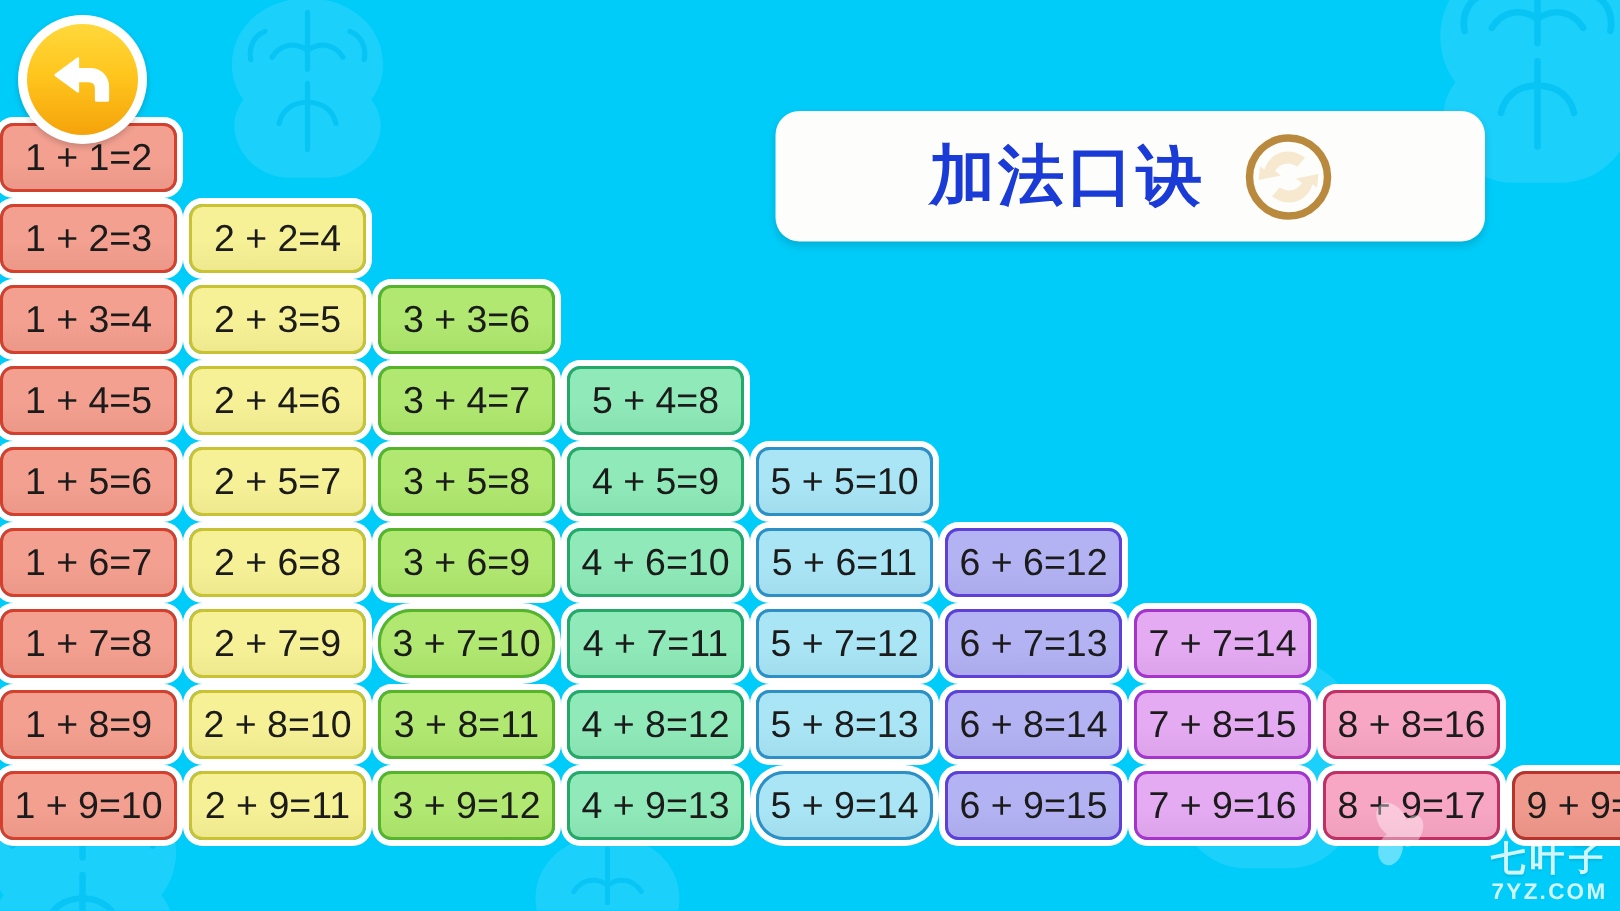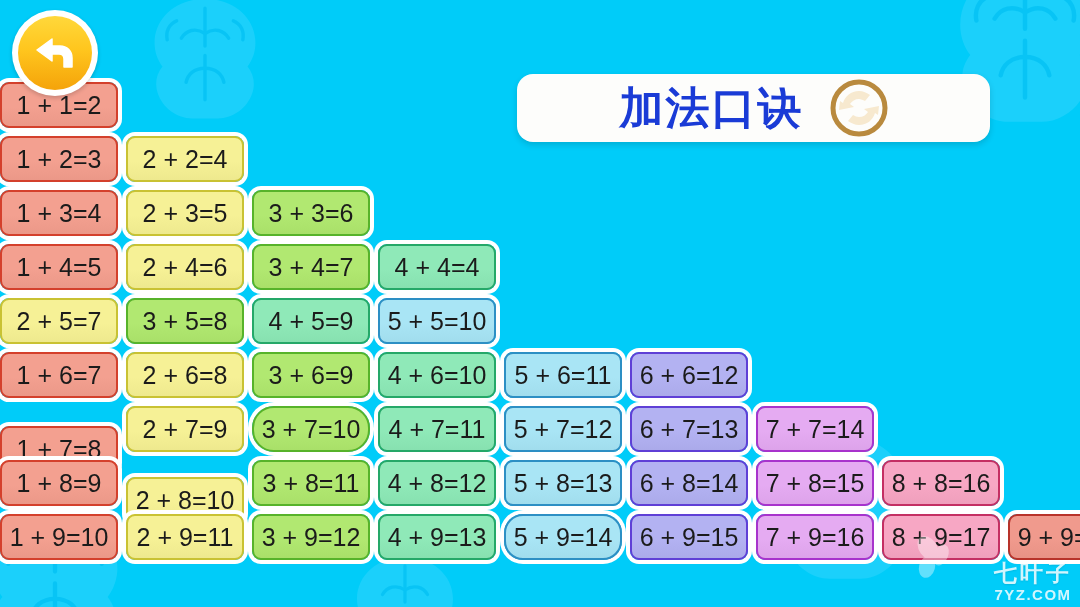--- a/index.html
+++ b/index.html
@@ -25,21 +25,21 @@
   }
   #back-button .inner {
     width:74px; height:74px; border-radius:50%;
     background:linear-gradient(180deg,#ffd83b 0%,#ffc61e 45%,#f5a30a 100%);
     display:flex; align-items:center; justify-content:center;
   }
   #back-button svg { display:block; }
 
   
   #title-bar {
-    position:absolute; left:517px; top:74px; width:473px; height:68px;
+    position:absolute; left:517px; top:74px; width:473px; height:87px;
     background:#fdfdfb; border-radius:16px; z-index:30;
     display:flex; align-items:center; justify-content:center;
     gap:26px;
     box-shadow:0 3px 6px rgba(0,0,0,.14);
   }
   #title-text {
     font-family:"DejaVu Sans","Liberation Sans",sans-serif;
     font-size:44px; font-weight:bold; color:#1a3bd6;
     letter-spacing:2px; line-height:1;
   }
@@ -192,24 +192,27 @@
       <div class="tile" style="background: linear-gradient(rgb(243, 160, 144) 0%, rgb(243, 160, 144) 55%, rgb(235, 152, 136) 100%); border-color: rgb(212, 64, 44);">
         <span class="lbl">1 + 4=5</span>
       </div>
       <div class="tile" style="background: linear-gradient(rgb(246, 241, 150) 0%, rgb(246, 241, 150) 55%, rgb(238, 233, 142) 100%); border-color: rgb(201, 194, 51);">
         <span class="lbl">2 + 4=6</span>
       </div>
       <div class="tile" style="background: linear-gradient(rgb(177, 232, 113) 0%, rgb(177, 232, 113) 55%, rgb(169, 224, 105) 100%); border-color: rgb(87, 179, 42);">
         <span class="lbl">3 + 4=7</span>
       </div>
       <div class="tile" style="background: linear-gradient(rgb(143, 233, 184) 0%, rgb(143, 233, 184) 55%, rgb(135, 225, 176) 100%); border-color: rgb(37, 168, 104);">
-        <span class="lbl">4 + 4=4</span>
-      </div>
-    </div>
-    <div class="grid-row">
+        <span class="lbl">5 + 4=8</span>
+      </div>
+    </div>
+    <div class="grid-row">
+      <div class="tile" style="background: linear-gradient(rgb(243, 160, 144) 0%, rgb(243, 160, 144) 55%, rgb(235, 152, 136) 100%); border-color: rgb(212, 64, 44);">
+        <span class="lbl">1 + 5=6</span>
+      </div>
       <div class="tile" style="background: linear-gradient(rgb(246, 241, 150) 0%, rgb(246, 241, 150) 55%, rgb(238, 233, 142) 100%); border-color: rgb(201, 194, 51);">
         <span class="lbl">2 + 5=7</span>
       </div>
       <div class="tile" style="background: linear-gradient(rgb(177, 232, 113) 0%, rgb(177, 232, 113) 55%, rgb(169, 224, 105) 100%); border-color: rgb(87, 179, 42);">
         <span class="lbl">3 + 5=8</span>
       </div>
       <div class="tile" style="background: linear-gradient(rgb(143, 233, 184) 0%, rgb(143, 233, 184) 55%, rgb(135, 225, 176) 100%); border-color: rgb(37, 168, 104);">
         <span class="lbl">4 + 5=9</span>
       </div>
       <div class="tile" style="background: linear-gradient(rgb(169, 229, 245) 0%, rgb(169, 229, 245) 55%, rgb(161, 221, 237) 100%); border-color: rgb(45, 143, 196);">
@@ -230,21 +233,21 @@
         <span class="lbl">4 + 6=10</span>
       </div>
       <div class="tile" style="background: linear-gradient(rgb(169, 229, 245) 0%, rgb(169, 229, 245) 55%, rgb(161, 221, 237) 100%); border-color: rgb(45, 143, 196);">
         <span class="lbl">5 + 6=11</span>
       </div>
       <div class="tile" style="background: linear-gradient(rgb(179, 178, 242) 0%, rgb(179, 178, 242) 55%, rgb(171, 170, 234) 100%); border-color: rgb(95, 63, 214);">
         <span class="lbl">6 + 6=12</span>
       </div>
     </div>
     <div class="grid-row">
-      <div class="tile" style="background: linear-gradient(rgb(243, 160, 144) 0%, rgb(243, 160, 144) 55%, rgb(235, 152, 136) 100%); border-color: rgb(212, 64, 44); margin-top: 20px;">
+      <div class="tile" style="background: linear-gradient(rgb(243, 160, 144) 0%, rgb(243, 160, 144) 55%, rgb(235, 152, 136) 100%); border-color: rgb(212, 64, 44);">
         <span class="lbl">1 + 7=8</span>
       </div>
       <div class="tile" style="background: linear-gradient(rgb(246, 241, 150) 0%, rgb(246, 241, 150) 55%, rgb(238, 233, 142) 100%); border-color: rgb(201, 194, 51);">
         <span class="lbl">2 + 7=9</span>
       </div>
       <div class="tile" style="background: linear-gradient(rgb(177, 232, 113) 0%, rgb(177, 232, 113) 55%, rgb(169, 224, 105) 100%); border-color: rgb(87, 179, 42); border-radius: 22px;">
         <span class="lbl">3 + 7=10</span>
       </div>
       <div class="tile" style="background: linear-gradient(rgb(143, 233, 184) 0%, rgb(143, 233, 184) 55%, rgb(135, 225, 176) 100%); border-color: rgb(37, 168, 104);">
         <span class="lbl">4 + 7=11</span>
@@ -256,21 +259,21 @@
         <span class="lbl">6 + 7=13</span>
       </div>
       <div class="tile" style="background: linear-gradient(rgb(229, 171, 242) 0%, rgb(229, 171, 242) 55%, rgb(221, 163, 234) 100%); border-color: rgb(168, 51, 204);">
         <span class="lbl">7 + 7=14</span>
       </div>
     </div>
     <div class="grid-row">
       <div class="tile" style="background: linear-gradient(rgb(243, 160, 144) 0%, rgb(243, 160, 144) 55%, rgb(235, 152, 136) 100%); border-color: rgb(212, 64, 44);">
         <span class="lbl">1 + 8=9</span>
       </div>
-      <div class="tile" style="background: linear-gradient(rgb(246, 241, 150) 0%, rgb(246, 241, 150) 55%, rgb(238, 233, 142) 100%); border-color: rgb(201, 194, 51); margin-top: 17px;">
+      <div class="tile" style="background: linear-gradient(rgb(246, 241, 150) 0%, rgb(246, 241, 150) 55%, rgb(238, 233, 142) 100%); border-color: rgb(201, 194, 51);">
         <span class="lbl">2 + 8=10</span>
       </div>
       <div class="tile" style="background: linear-gradient(rgb(177, 232, 113) 0%, rgb(177, 232, 113) 55%, rgb(169, 224, 105) 100%); border-color: rgb(87, 179, 42);">
         <span class="lbl">3 + 8=11</span>
       </div>
       <div class="tile" style="background: linear-gradient(rgb(143, 233, 184) 0%, rgb(143, 233, 184) 55%, rgb(135, 225, 176) 100%); border-color: rgb(37, 168, 104);">
         <span class="lbl">4 + 8=12</span>
       </div>
       <div class="tile" style="background: linear-gradient(rgb(169, 229, 245) 0%, rgb(169, 229, 245) 55%, rgb(161, 221, 237) 100%); border-color: rgb(45, 143, 196);">
         <span class="lbl">5 + 8=13</span>

